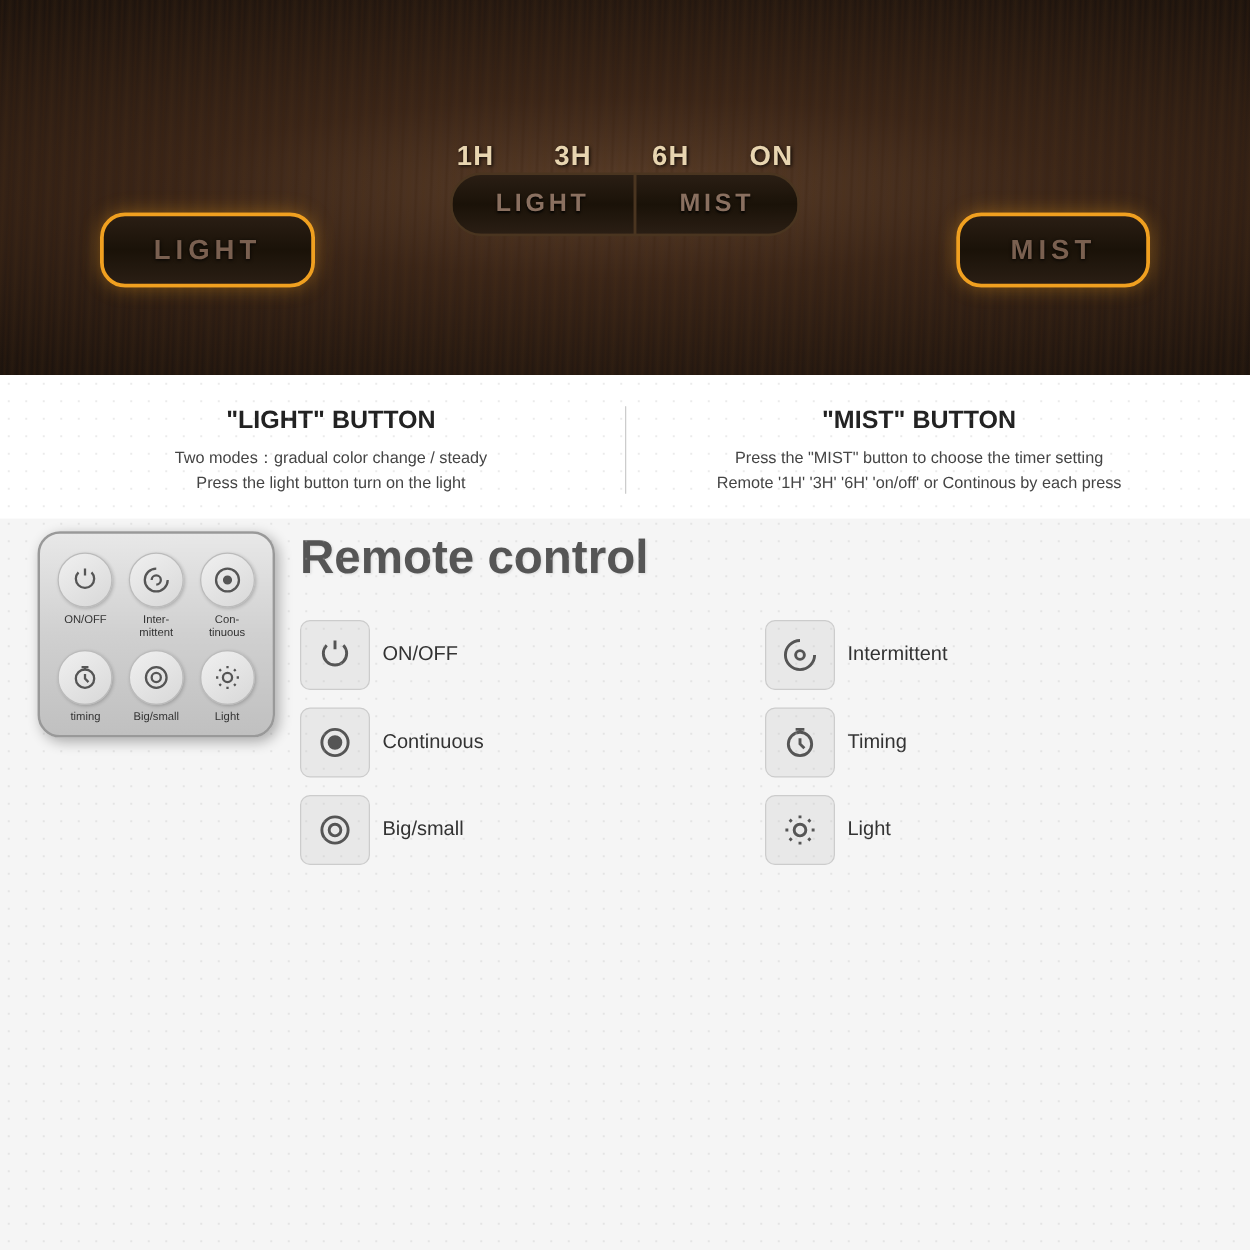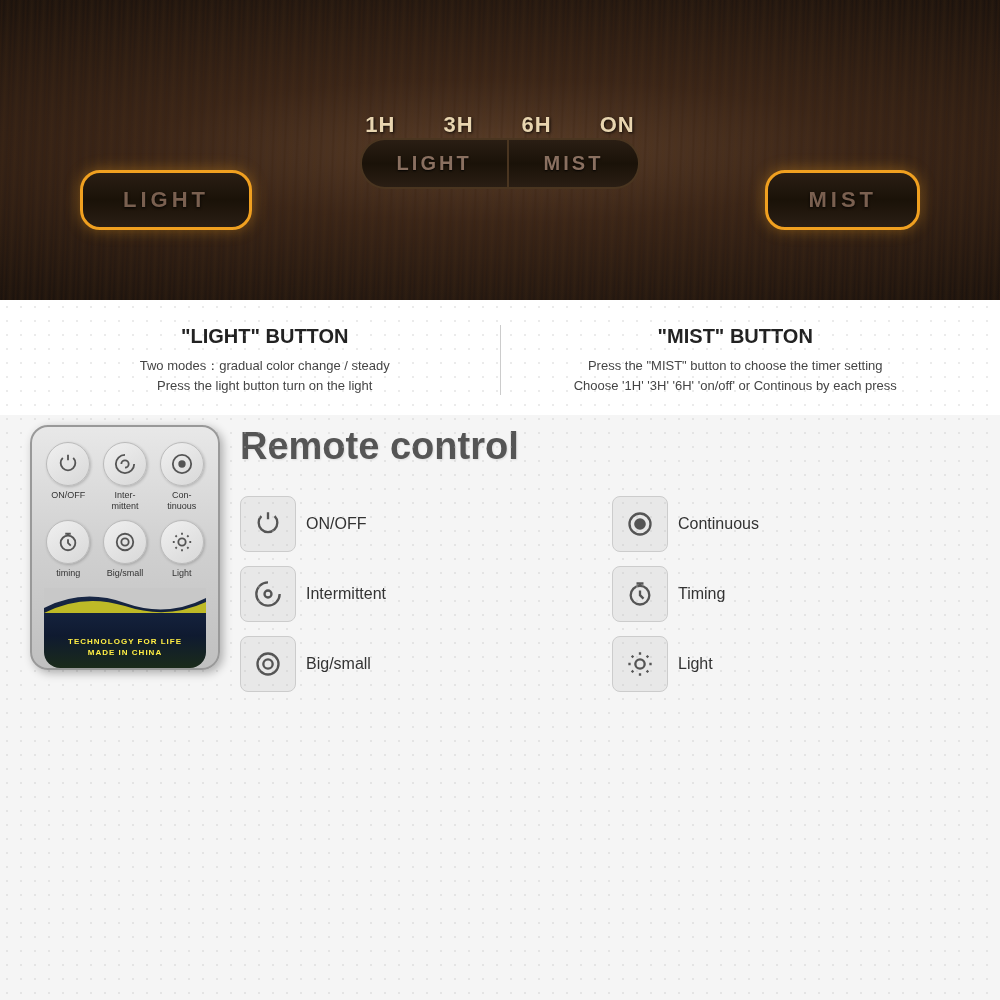--- a/index.html
+++ b/index.html
@@ -316,21 +316,21 @@
   <div class="button-desc-area">
     <div class="button-desc">
       <div class="button-desc-title">"LIGHT" BUTTON</div>
       <div class="button-desc-text">Two modes：gradual color change / steady</div>
       <div class="button-desc-text">Press the light button turn on the light</div>
     </div>
     <div class="divider-v"></div>
     <div class="button-desc">
       <div class="button-desc-title">"MIST" BUTTON</div>
       <div class="button-desc-text">Press the "MIST" button to choose the timer setting</div>
-      <div class="button-desc-text">Choose '1H' '3H' '6H' 'on/off' or Continous by each press</div>
+      <div class="button-desc-text">Remote '1H' '3H' '6H' 'on/off' or Continous by each press</div>
     </div>
   </div>
 
   <div class="remote-section">
 
     <div class="remote-device">
       <div class="remote-buttons-grid">
 
         <div class="remote-btn">
           <div class="remote-btn-circle">
@@ -381,69 +381,59 @@
           <div class="remote-btn-circle">
             <svg class="icon-svg-sm" viewBox="0 0 24 24" fill="none" stroke="#555" stroke-width="2">
               <circle cx="12" cy="12" r="4"></circle>
               <path d="M12 2v2M12 20v2M2 12h2M20 12h2M4.9 4.9l1.4 1.4M17.7 17.7l1.4 1.4M4.9 19.1l1.4-1.4M17.7 6.3l1.4-1.4"></path>
             </svg>
           </div>
           <span class="remote-btn-label">Light</span>
         </div>
       </div>
 
-      <div class="remote-bottom">
-        <svg class="remote-wave" viewBox="0 0 166 25" preserveAspectRatio="none" height="25">
-          <path d="M0,20 Q40,0 83,15 Q126,30 166,10 L166,0 L0,0 Z" fill="#c8c8c8"></path>
-          <path d="M0,25 Q40,5 83,18 Q126,32 166,14 L166,25 Z" fill="#e8e020" opacity="0.8"></path>
-        </svg>
-        <span class="remote-brand-text">
-          <span>TECHNOLOGY FOR LIFE</span><br>
-          <span>MADE IN CHINA</span>
-        </span>
-      </div>
     </div>
 
     <div class="remote-info-panel">
       <div class="remote-title">Remote control</div>
 
       <div class="remote-features-grid">
 
         <div class="remote-feature-item">
           <div class="feature-icon-box">
             <svg class="icon-svg" viewBox="0 0 24 24" fill="none" stroke="#555" stroke-width="2">
               <path d="M12 2v6M6.3 5.3a8 8 0 1 0 11.4 0"></path>
             </svg>
           </div>
           <span class="feature-label">ON/OFF</span>
         </div>
 
         <div class="remote-feature-item">
           <div class="feature-icon-box">
             <svg class="icon-svg" viewBox="0 0 24 24" fill="none" stroke="#555" stroke-width="2">
+              <path d="M12 2C6.5 2 2 6.5 2 12s4.5 10 10 10 10-4.5 10-10"></path>
+              <circle cx="12" cy="12" r="3"></circle>
+            </svg>
+          </div>
+          <span class="feature-label">Intermittent</span>
+        </div>
+
+        <div class="remote-feature-item">
+          <div class="feature-icon-box">
+            <svg class="icon-svg" viewBox="0 0 24 24" fill="none" stroke="#555" stroke-width="2">
               <circle cx="12" cy="12" r="9"></circle>
               <circle cx="12" cy="12" r="4" fill="#555"></circle>
             </svg>
           </div>
           <span class="feature-label">Continuous</span>
         </div>
 
         <div class="remote-feature-item">
           <div class="feature-icon-box">
             <svg class="icon-svg" viewBox="0 0 24 24" fill="none" stroke="#555" stroke-width="2">
-              <path d="M12 2C6.5 2 2 6.5 2 12s4.5 10 10 10 10-4.5 10-10"></path>
-              <circle cx="12" cy="12" r="3"></circle>
-            </svg>
-          </div>
-          <span class="feature-label">Intermittent</span>
-        </div>
-
-        <div class="remote-feature-item">
-          <div class="feature-icon-box">
-            <svg class="icon-svg" viewBox="0 0 24 24" fill="none" stroke="#555" stroke-width="2">
               <circle cx="12" cy="13" r="8"></circle>
               <path d="M12 9v4l3 3M9 3h6M12 3v2"></path>
             </svg>
           </div>
           <span class="feature-label">Timing</span>
         </div>
 
         <div class="remote-feature-item">
           <div class="feature-icon-box">
             <svg class="icon-svg" viewBox="0 0 24 24" fill="none" stroke="#555" stroke-width="2">

